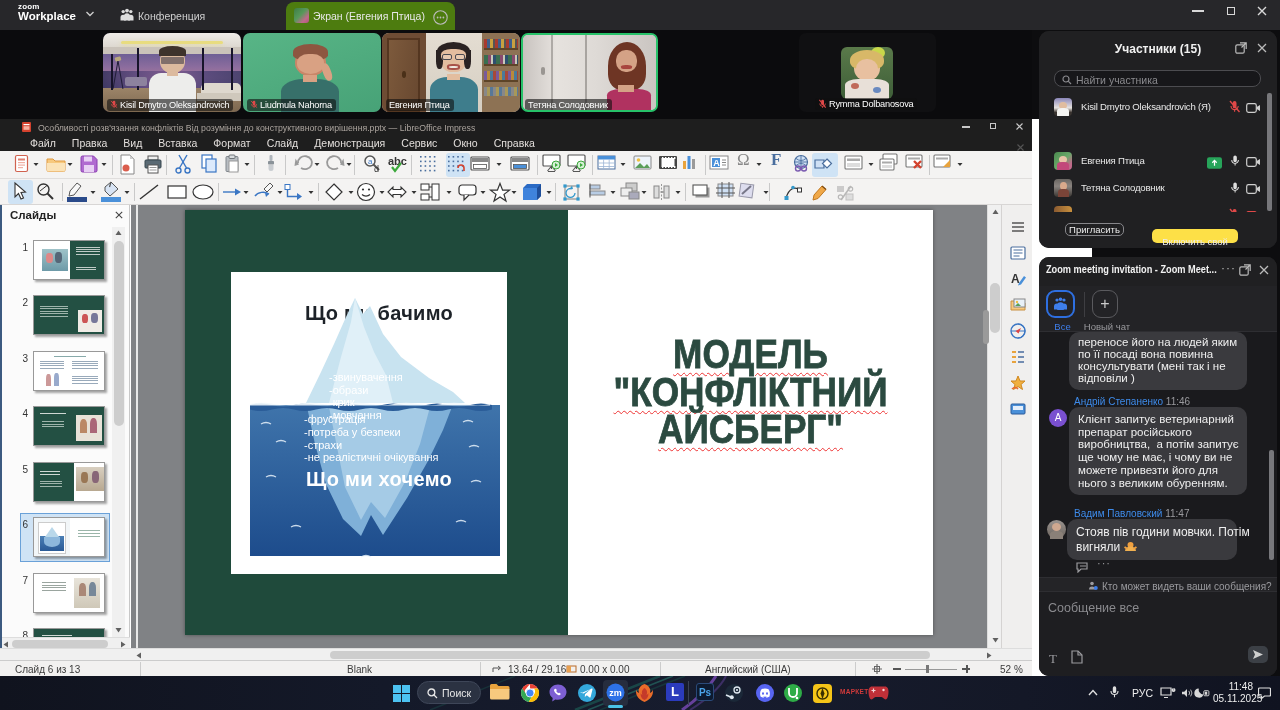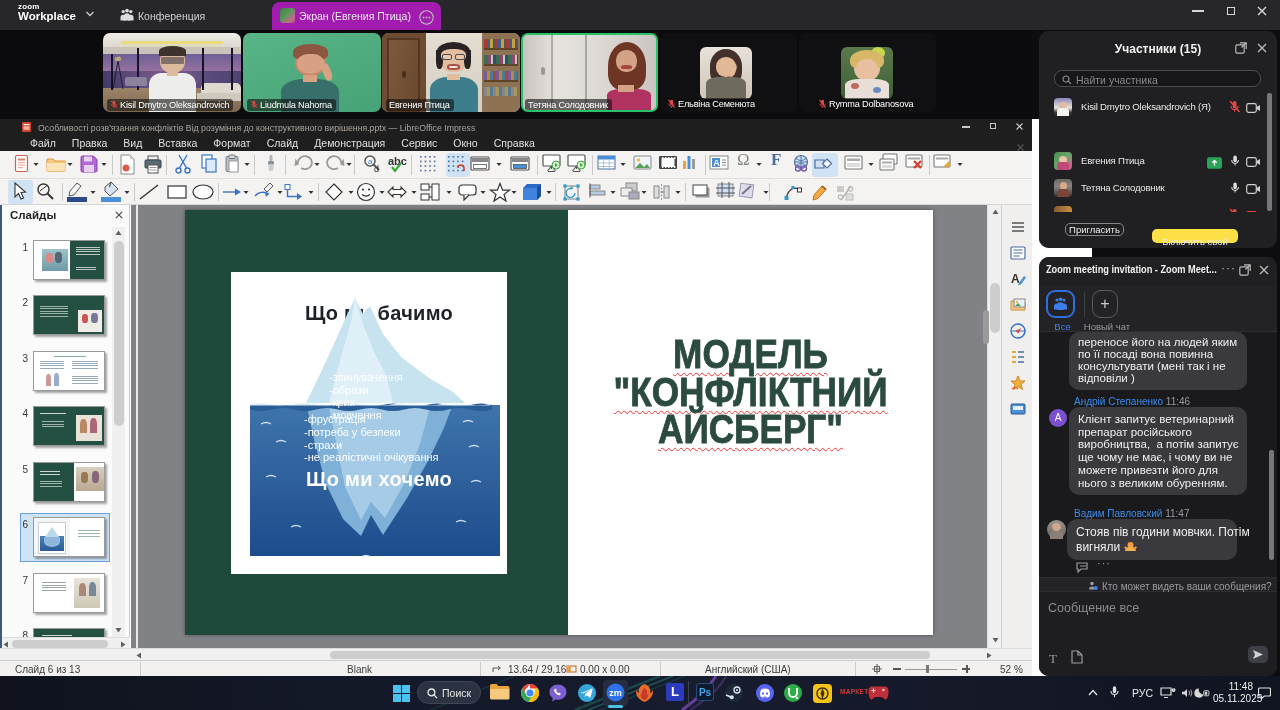--- a/index.html
+++ b/index.html
@@ -31,21 +31,21 @@
     <svg class="abs" style="left:120px;top:8px;" width="14" height="13" viewBox="0 0 14 13">
       <circle cx="3.2" cy="3.6" r="1.7" fill="#ddd"></circle>
         <circle cx="10.8" cy="3.6" r="1.7" fill="#ddd"></circle>
         <circle cx="7" cy="2.6" r="1.9" fill="#ddd"></circle>
       <path d="M0.5 9.5 a2.7 2.7 0 0 1 5.4 0 v3 h-5.4 z" fill="#ddd"></path>
         <path d="M8.1 9.5 a2.7 2.7 0 0 1 5.4 0 v3 h-5.4 z" fill="#ddd"></path>
         <path d="M4 8.3 a3 3 0 0 1 6 0 v4.2 h-6 z" fill="#ddd"></path>
     </svg>
     <div class="abs" style="left:138px;top:9.5px;color:#cfcfcf;font-size:10.5px;">Конференция</div>
 
-    <div class="abs" style="left:272px;top:2px;width:169px;height:28px;background:#a21caf;border-radius:8px 8px 0 0;">
+    <div class="abs" style="left:286px;top:2px;width:169px;height:28px;background:#4d7c0f;border-radius:8px 8px 0 0;">
       <div class="abs" style="left:8px;top:6px;width:15px;height:15px;border-radius:3px;background:linear-gradient(135deg,#3f7d46 0%,#57995a 45%,#c06a8a 75%,#b0577c 100%);"></div>
       <div class="abs" style="left:27px;top:7.5px;color:#e8e8e8;font-size:10.5px;">Экран (Евгения Птица)</div>
       <svg class="abs" style="left:147px;top:8px;" width="15" height="15" viewBox="0 0 15 15">
           <circle cx="7.5" cy="7.5" r="6.7" stroke="#bbb" stroke-width="1.1" fill="none"></circle>
           <circle cx="4.6" cy="7.5" r="0.9" fill="#bbb"></circle>
           <circle cx="7.5" cy="7.5" r="0.9" fill="#bbb"></circle>
           <circle cx="10.4" cy="7.5" r="0.9" fill="#bbb"></circle>
         </svg>
     </div>
 
@@ -149,37 +149,20 @@
       <div class="abs" style="left:85px;top:7px;width:38px;height:48px;border-radius:50% 50% 34% 34%;background:#6e3524;"></div>
       <div class="abs" style="left:93px;top:15px;width:21px;height:22px;border-radius:46%;background:#d4a286;"></div>
       <div class="abs" style="left:98px;top:30px;width:11px;height:4px;border-radius:40%;background:#a8453e;"></div>
       <div class="abs" style="left:84px;top:54px;width:44px;height:21px;border-radius:30% 30% 0 0;background:#b03260;"></div>
       <div class="abs" style="left:95px;top:50px;width:16px;height:7px;background:#d4a286;"></div>
       <div class="tag abs" style="left:2px;top:64px;">
           <span>Тетяна Солодовник</span>
         </div>
     </div>
 
-    <div class="abs" style="left:660px;top:3px;width:137px;height:79px;border-radius:7px;overflow:hidden;background:#101012;">
-      <div class="abs" style="left:40px;top:14px;width:52px;height:52px;border-radius:6px;overflow:hidden;background:linear-gradient(#e8e2da,#cfc5b8);">
-        <div class="abs" style="left:14px;top:6px;width:24px;height:26px;border-radius:48%;background:#e2b896;"></div>
-        <div class="abs" style="left:10px;top:2px;width:32px;height:34px;border-radius:50% 50% 30% 30%;background:#43302a;"></div>
-        <div class="abs" style="left:16px;top:10px;width:20px;height:20px;border-radius:48%;background:#e2b896;"></div>
-        <div class="abs" style="left:6px;top:30px;width:40px;height:22px;border-radius:30% 30% 0 0;background:#6e6a5e;"></div>
-        <div class="abs" style="left:28px;top:16px;width:8px;height:14px;background:#e2b896;border-radius:40%;transform:rotate(20deg);"></div>
-      </div>
-      <div class="tag abs" style="left:4px;top:65px;">
-          <svg width="9" height="10" viewBox="0 0 10 11">
-            <path d="M3.5 2.5 a1.6 1.6 0 0 1 3.2 0 v2.6 a1.6 1.6 0 0 1 -3.2 0 z" fill="#e04848"></path>
-            <path d="M2 5 a3.1 3.1 0 0 0 6.2 0 M5.1 8.2 v1.6" stroke="#e04848" stroke-width="1" fill="none"></path>
-            <path d="M1.5 1 L8.5 9.5" stroke="#e04848" stroke-width="1.2"></path>
-          </svg>
-          <span>Ельвіна Семенюта</span>
-        </div>
-    </div>
 
     <div class="abs" style="left:799px;top:3px;width:137px;height:79px;border-radius:7px;overflow:hidden;background:#101012;">
       <div class="abs" style="left:42px;top:14px;width:52px;height:52px;border-radius:6px;overflow:hidden;background:linear-gradient(#5a7a4a,#3e5e38);">
         <div class="abs" style="left:30px;top:0px;width:14px;height:12px;border-radius:50%;background:#c8d84a;"></div>
         <div class="abs" style="left:13px;top:8px;width:26px;height:26px;border-radius:48%;background:#e8c0a0;"></div>
         <div class="abs" style="left:9px;top:3px;width:34px;height:20px;border-radius:50% 50% 40% 40%;background:#d8b868;"></div>
         <div class="abs" style="left:15px;top:12px;width:22px;height:20px;border-radius:48%;background:#e8c0a0;"></div>
         <div class="abs" style="left:4px;top:32px;width:44px;height:20px;border-radius:30% 30% 0 0;background:#e8e0d8;"></div>
         <div class="abs" style="left:10px;top:36px;width:8px;height:6px;border-radius:50%;background:#c06a5a;"></div>
         <div class="abs" style="left:32px;top:40px;width:8px;height:6px;border-radius:50%;background:#6a8ac0;"></div>

